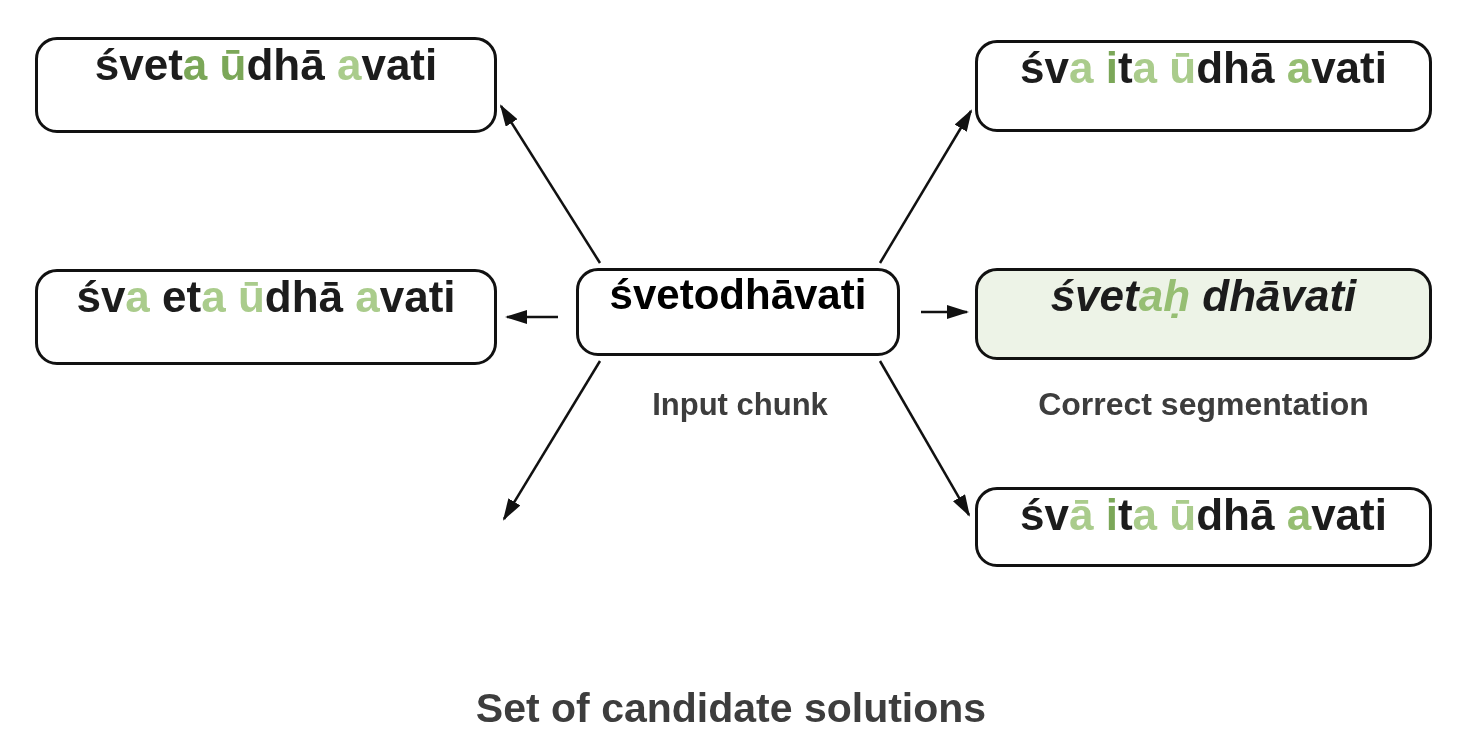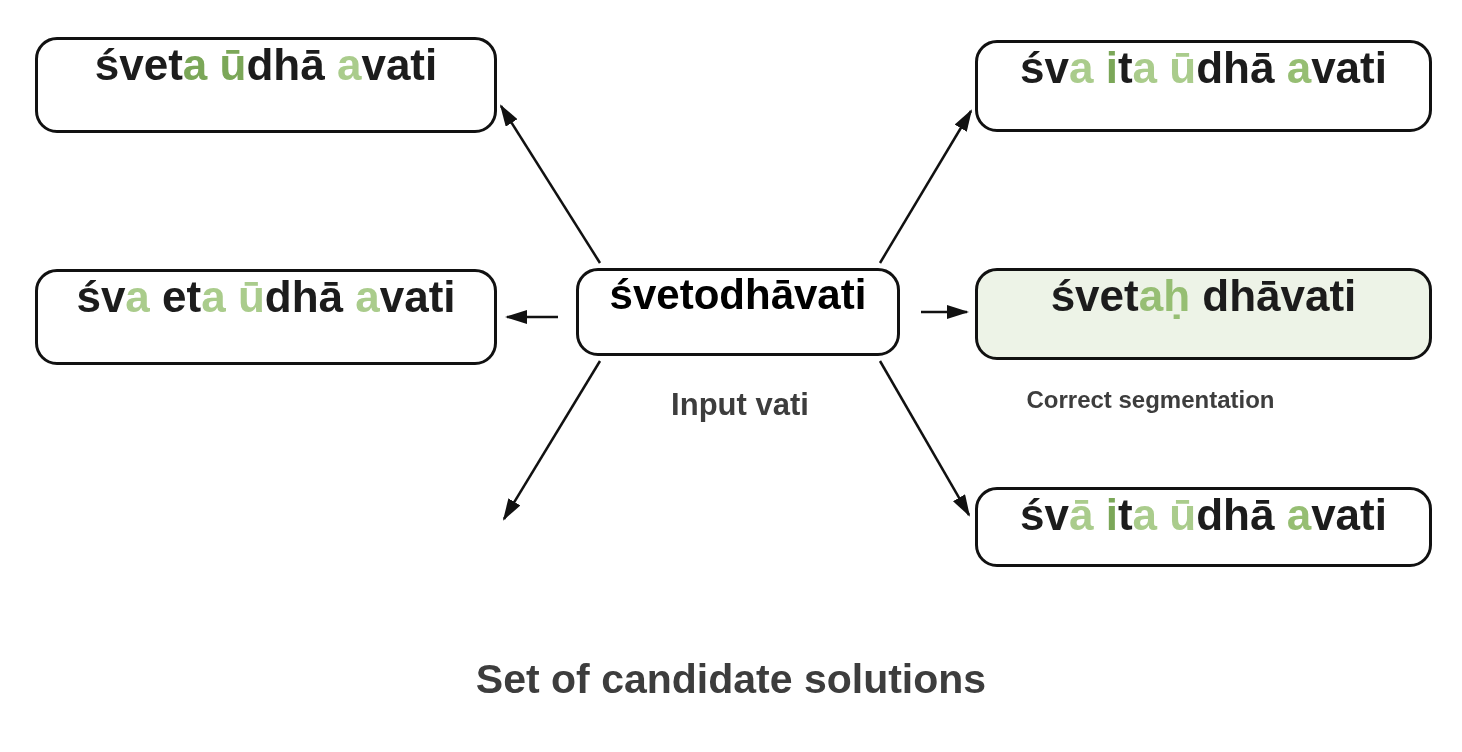--- a/index.html
+++ b/index.html
@@ -26,30 +26,30 @@
     border-radius: 22px;
     font-weight: bold;
     box-sizing: border-box;
   }
   .cand { font-size: 44px; }
   .cand-text { white-space: pre; }
   #cand1 { left: 35px;  top: 37px;  width: 462px; height: 96px; }
   #cand2 { left: 35px;  top: 269px; width: 462px; height: 96px; }
   #cand3 { left: 35px;  top: 486px; width: 462px; height: 96px; }
   #cand4 { left: 975px; top: 40px;  width: 457px; height: 92px; }
-  #cand5 { left: 975px; top: 268px; width: 457px; height: 92px; }
+  #cand5 { left: 975px; top: 268px; width: 457px; height: 92px; font-style: italic; }
   #cand6 { left: 975px; top: 487px; width: 457px; height: 80px; }
   #center-box { left: 565px; top: 268px; width: 324px; height: 88px; font-size: 42px; margin-left: 11px; }
   .label {
     position: absolute;
     text-align: center;
     font-weight: bold;
   }
   #input-label   { left: 565px; top: 387px; width: 350px;  font-size: 31px; }
-  #correct-label { left: 912px; top: 386px; width: 477px;  font-size: 24px; }
+  #correct-label { left: 965px; top: 386px; width: 477px;  font-size: 32px; }
   #footer-title  { left: 0;     top: 656px; width: 1462px; font-size: 41px; }
 </style>
 </head>
 <body>
 
 <div class="canvas">
 
   <svg class="arrow-layer" width="1462" height="752" viewBox="0 0 1462 752" xmlns="http://www.w3.org/2000/svg">
     <defs>
       <marker id="ah" markerWidth="22" markerHeight="14" refX="20" refY="7" orient="auto" markerUnits="userSpaceOnUse">
@@ -82,19 +82,19 @@
   </div>
 
   <div class="box cand" id="cand6">
     <span class="cand-text"><span style="color: rgb(28, 28, 28);">śv</span><span style="color: rgb(170, 204, 140);">ā</span><span style="color: rgb(28, 28, 28);"> </span><span style="color: rgb(123, 167, 88);">i</span><span style="color: rgb(28, 28, 28);">t</span><span style="color: rgb(170, 204, 140);">a</span><span style="color: rgb(28, 28, 28);"> </span><span style="color: rgb(170, 204, 140);">ū</span><span style="color: rgb(28, 28, 28);">dhā</span><span style="color: rgb(28, 28, 28);"> </span><span style="color: rgb(150, 190, 115);">a</span><span style="color: rgb(28, 28, 28);">vati</span></span>
   </div>
 
   <div class="box" id="center-box">
     <span class="cand-text">śvetodhāvati</span>
   </div>
 
-  <div class="label" id="input-label" style="color: rgb(61, 61, 61);">Input vati</div>
+  <div class="label" id="input-label" style="color: rgb(61, 61, 61);">Input chunk</div>
 
   <div class="label" id="correct-label" style="color: rgb(61, 61, 61);">Correct segmentation</div>
 
-  <div class="label" id="footer-title" style="color: rgb(61, 61, 61);">Set of candidate solutions</div>
+  <div class="label" id="footer-title" style="color: rgb(61, 61, 61); margin-top: 29px;">Set of candidate solutions</div>
 
 </div>
 
 </body></html>

